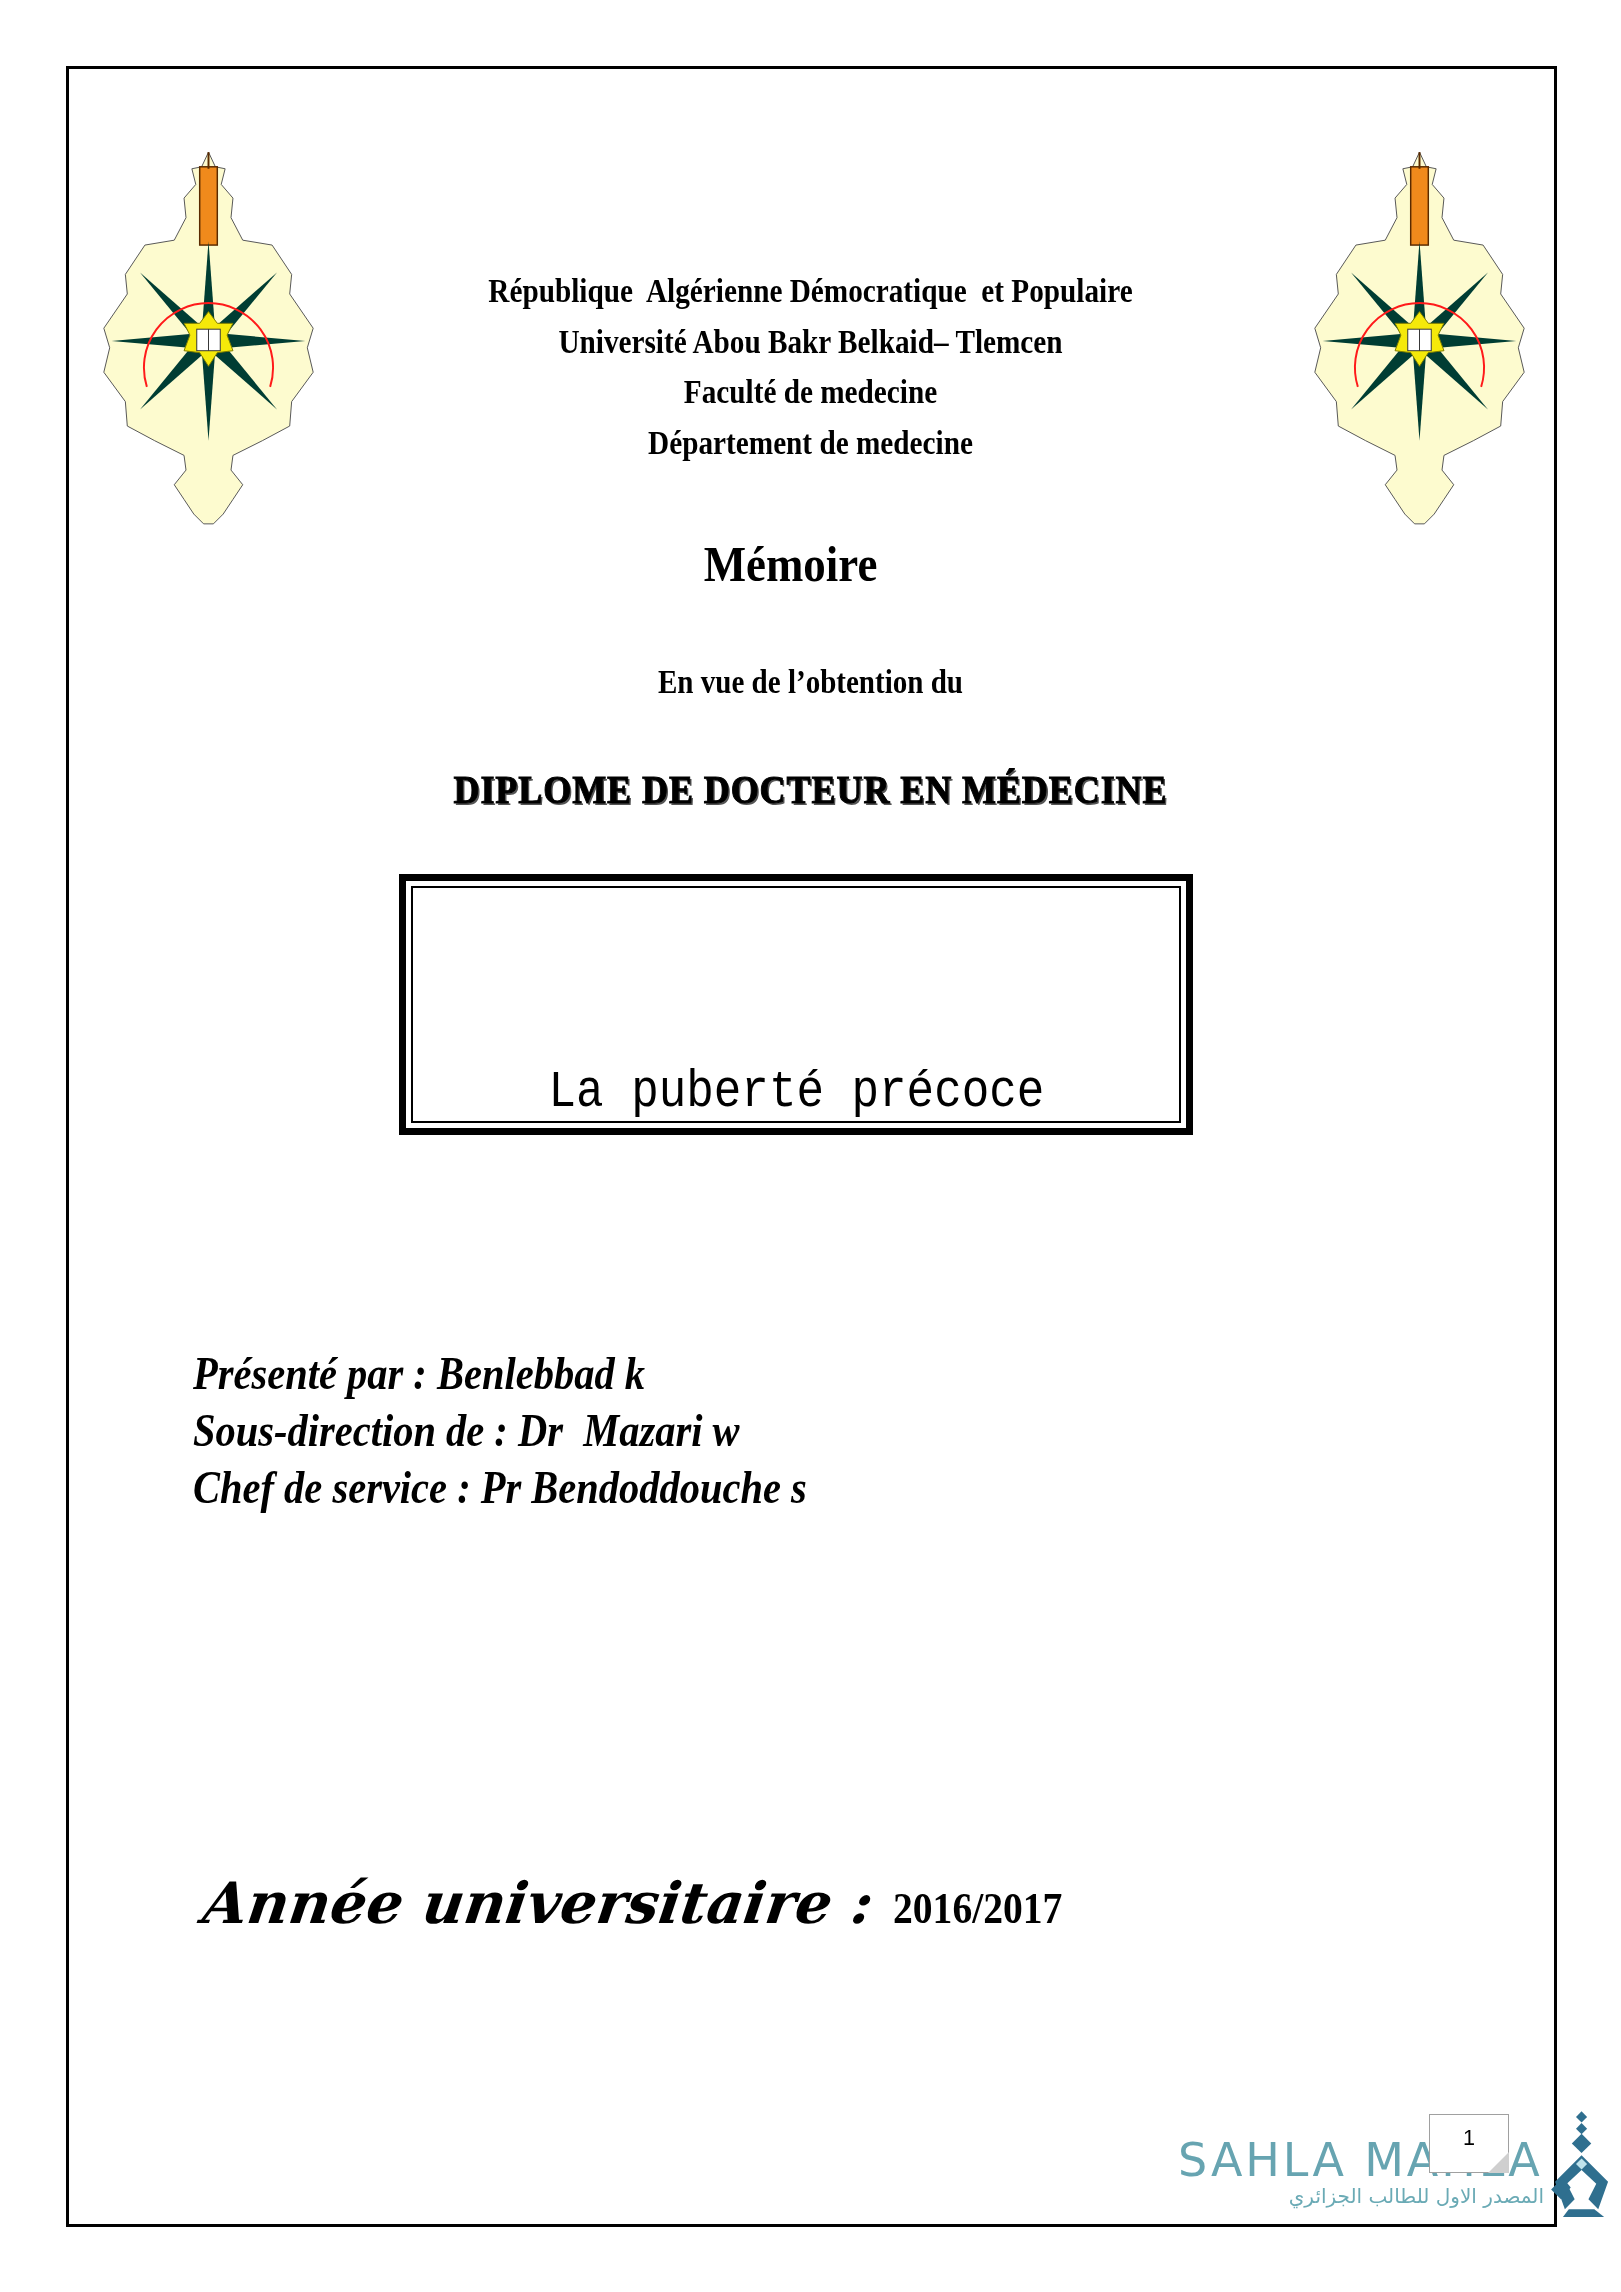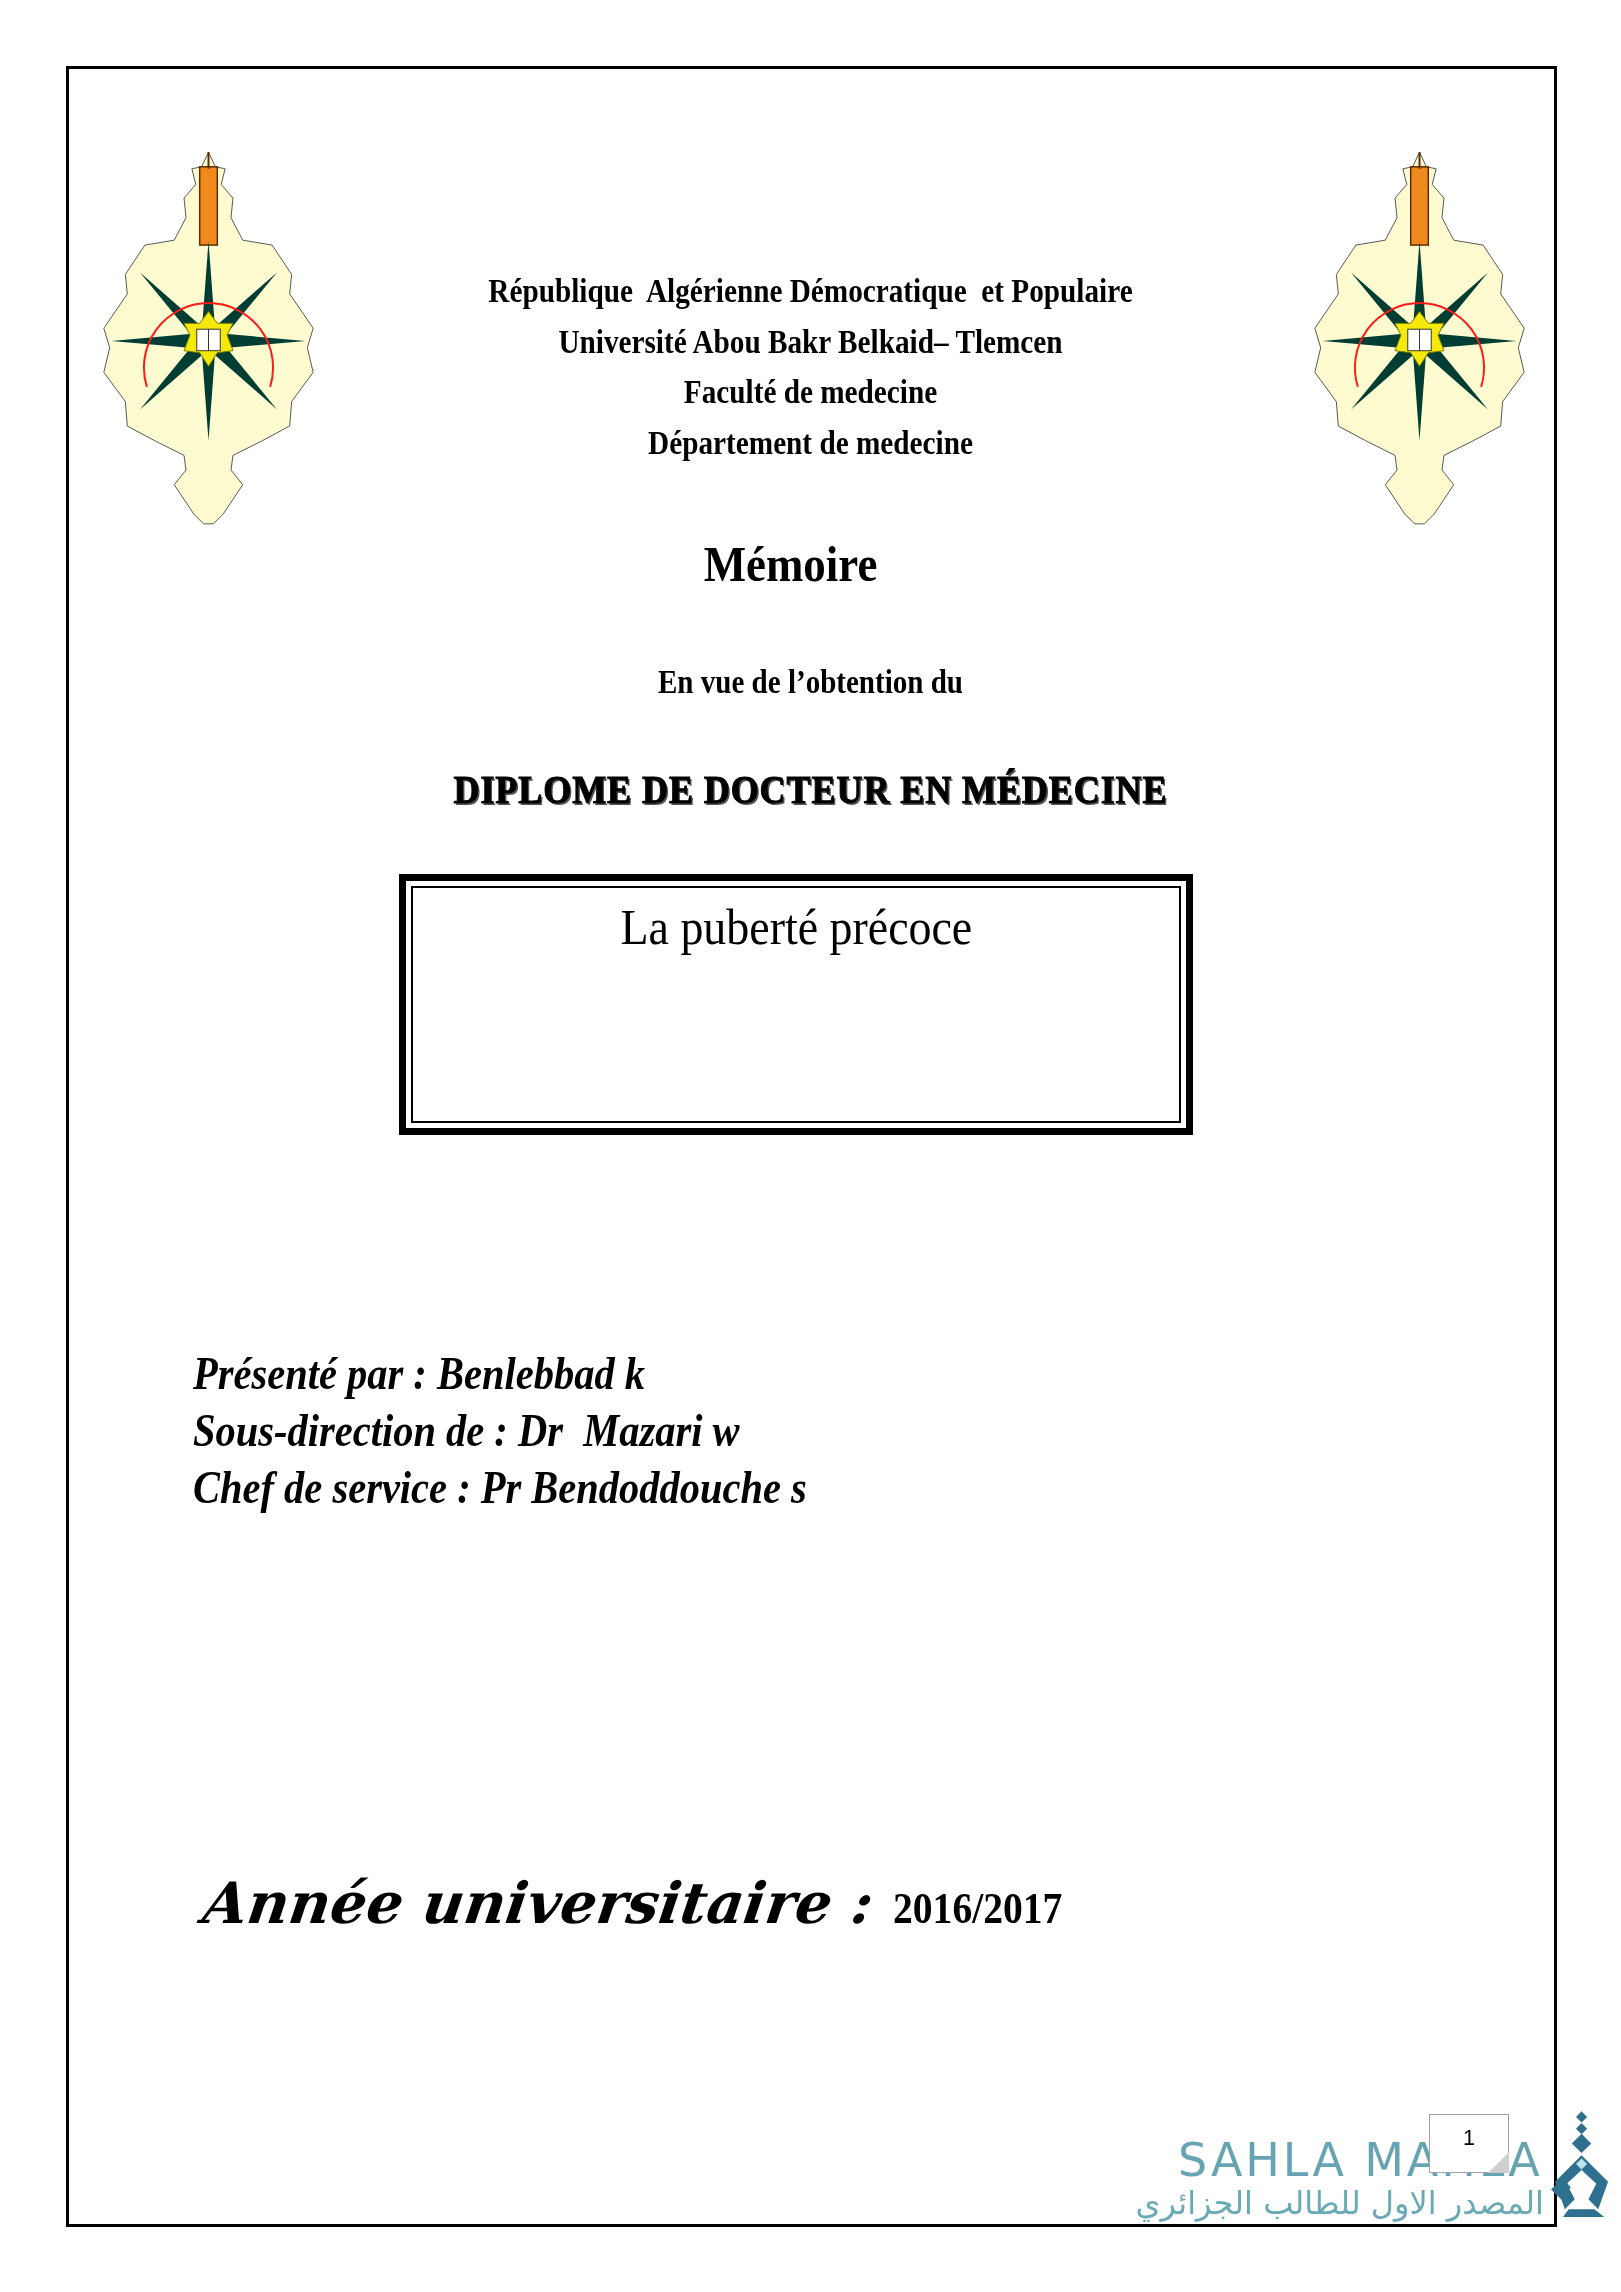--- a/index.html
+++ b/index.html
@@ -7,31 +7,31 @@
   .page-border { position:absolute; left:66px; top:66px; width:1485px; height:2155px; border:3.9px solid #000; box-sizing:content-box; }
   .logo { position:absolute; width:225px; height:382px; }
   .logo-left { left:96px; top:147px; }
   .logo-right { left:1307px; top:147px; }
   .center-line { position:absolute; left:0; width:1621px; text-align:center; white-space:pre; }
   .hdr { font-weight:bold; font-size:34px; transform:scaleX(0.86); transform-origin:center; }
   .memoire { font-weight:bold; font-size:51px; transform:scaleX(0.88); transform-origin:center; }
   .envue { font-weight:bold; font-size:33px; transform:scaleX(0.88); transform-origin:center; }
   .diplome { font-family:"Liberation Serif", serif; font-weight:bold; font-size:41px; letter-spacing:1px; transform:scaleX(0.88); transform-origin:center; text-shadow:2px 2px 0 #555; -webkit-text-stroke:1px #000; }
   .title-box { position:absolute; left:399px; top:874px; width:780px; height:247px; border:7.8px solid #000; }
-  .title-box-inner { position:absolute; left:4.9px; top:4.9px; right:4.9px; bottom:4.9px; border:2.9px solid #000; display:flex; align-items:flex-start; justify-content:center; }
+  .title-box-inner { position:absolute; left:4.9px; top:4.9px; right:4.9px; bottom:4.9px; border:2.9px solid #000; display:flex; align-items:flex-end; justify-content:center;font-family:Liberation Mono, monospace; }
   .title-text { font-size:51px; transform:scaleX(0.9); margin-top:9.8px; }
   .people { position:absolute; left:193px; top:1313px;margin-top:32px; }
   .people-line { font-weight:bold; font-style:italic; font-size:46px; line-height:57px; transform:scaleX(0.88); transform-origin:left; white-space:pre; }
   .annee { position:absolute; left:196px; top:1851px; white-space:pre; }
   .annee-script { font-family:"DejaVu Serif", serif; font-style:italic; font-weight:bold; font-size:57px; transform:skewX(-8deg); display:inline-block; }
   .annee-year { font-weight:bold; font-size:45px; display:inline-block; transform:scaleX(0.88); transform-origin:left; }
   .page-num { position:absolute; left:1429px; top:2114px; width:80px; height:59px; border:1px solid #a0a0a0; background:#fff; box-sizing:border-box; font-family:"Liberation Sans", sans-serif; font-size:21.6px; text-align:center; padding-top:9.8px; }
   .page-num-curl { position:absolute; right:-1px; bottom:-1px; width:0; height:0; border-left:21.6px solid transparent; border-bottom:21.6px solid #cfcfcf; }
   .wm-text { position:absolute; left:1178px; top:2133px; font-family:"DejaVu Sans", sans-serif; font-size:46px; letter-spacing:2.9px; color:#5fa0ad; opacity:0.95; white-space:pre; }
-  .wm-arabic { position:absolute; left:1181px; top:2184px; width:363px; text-align:right; font-family:"DejaVu Sans", sans-serif; font-size:32px; color:#6aaab5; direction:rtl; white-space:pre; }
+  .wm-arabic { position:absolute; left:1181px; top:2184px; width:363px; text-align:right; font-family:"DejaVu Sans", sans-serif; font-size:20px; color:#6aaab5; direction:rtl; white-space:pre; }
   .wm-logo { position:absolute; left:1549px; top:2111px; width:71px; height:108px; }
 </style>
 </head>
 <body>
 
 <div class="page-border"></div>
 
 <svg class="logo logo-left" viewBox="0 0 230 390">
   <path d="M115 5 L122 20 L132 22 L128 38 L140 52 L138 72 L150 95 L180 100 L200 130 L198 150 L222 185 L216 205 L222 230 L200 260 L198 285 L170 300 L140 315 L138 330 L150 345 L140 360 L130 375 L120 385 L110 385 L100 375 L90 360 L80 345 L92 330 L90 315 L60 300 L32 285 L30 260 L8 230 L14 205 L8 185 L32 150 L30 130 L50 100 L80 95 L92 72 L90 52 L102 38 L98 22 L108 20 Z" fill="#fdfbcf" stroke="#555" stroke-width="1"></path>
   <rect x="106" y="20" width="18" height="80" fill="#f08a1c" stroke="#5a2a00" stroke-width="1.5"></rect>

